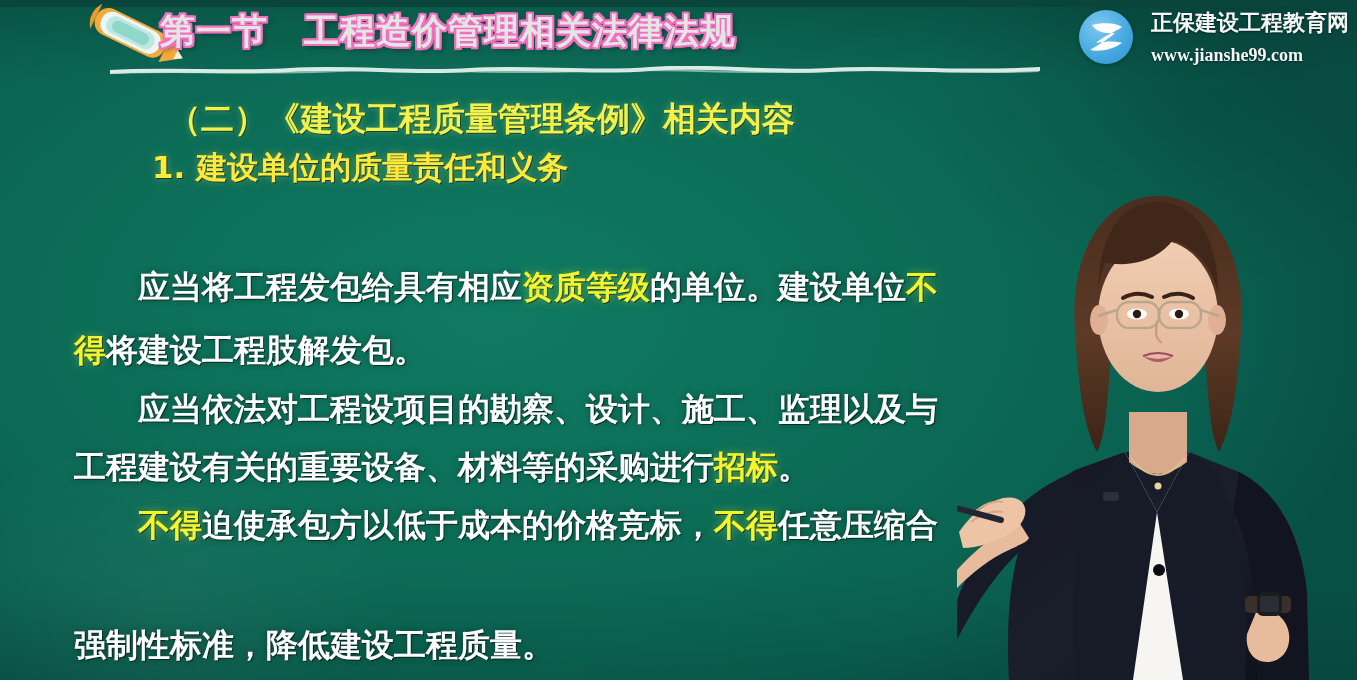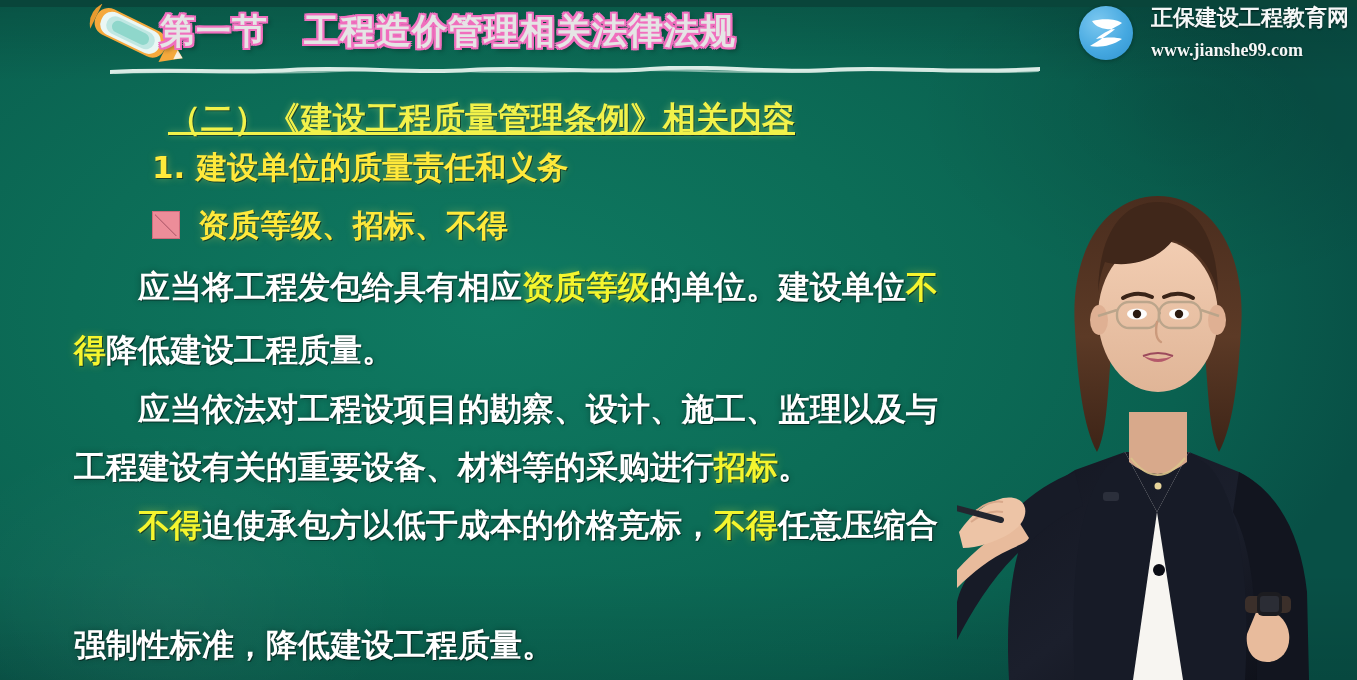--- a/index.html
+++ b/index.html
@@ -45,21 +45,21 @@
       2px 0 0 #f06fbe, -2px 0 0 #f06fbe, 0 2px 0 #f06fbe, 0 -2px 0 #f06fbe,
       2px 2px 0 #f06fbe, -2px 2px 0 #f06fbe, 2px -2px 0 #f06fbe, -2px -2px 0 #f06fbe,
       3px 3px 5px rgba(0,0,0,.45);
     white-space:pre;
   }
   .chalkline{
     position:absolute;left:110px;top:61px;width:930px;height:9px;
   }
 
   
-  .logo{position:absolute;right:8px;top:2px;height:62px;display:flex;align-items:center;gap:18px;}
+  .logo{position:absolute;right:8px;top:2px;height:62px;display:flex;align-items:flex-end;gap:18px;}
   .logo-mark{
     width:54px;height:54px;border-radius:50%;
     background:radial-gradient(circle at 36% 30%, #7cc8f0 0%, #45a8e0 58%, #2f92cf 100%);
     position:relative;flex:0 0 auto;
     box-shadow:0 1px 4px rgba(0,0,0,.3);
   }
   .logo-mark svg{position:absolute;left:0;top:0;}
   .logo-txt{display:flex;flex-direction:column;line-height:1;opacity:.96;}
   .logo-cn{
     font-size:22px;font-weight:bold;color:#ffffff;letter-spacing:0px;white-space:nowrap;
@@ -149,30 +149,27 @@
       </svg>
     </span>
     <span class="logo-txt">
       <span class="logo-cn">正保建设工程教育网</span>
       <span class="logo-url">www.jianshe99.com</span>
     </span>
   </div>
 
   <div class="slide">
 
-    <div class="line l-head" style="left:168px;top:11px;text-decoration:underline;">（二）《建设工程质量管理条例》相关内容</div>
+    <div class="line l-head" style="left:168px;top:11px;">（二）《建设工程质量管理条例》相关内容</div>
 
     <div class="line l-sub" style="left:152px;top:61px;text-align:right;">1. 建设单位的质量责任和义务</div>
 
-    <div class="line l-bullet" style="left:152px;top:119px;">
-      <span class="sq"></span><span>资质等级、招标、不得</span>
-    </div>
 
     <div class="line l-body" style="left:74px;top:180px;"><span>　　应当将工程发包给具有相应</span><span class="hl">资质等级</span><span>的单位。建设单位</span><span class="hl">不</span></div>
-    <div class="line l-body" style="left:74px;top:243px;"><span class="hl">得</span><span>降低建设工程质量。</span></div>
+    <div class="line l-body" style="left:74px;top:243px;"><span class="hl">得</span><span>将建设工程肢解发包。</span></div>
 
     <div class="line l-body" style="left:74px;top:302px;"><span>　　应当依法对工程设项目的勘察、设计、施工、监理以及与</span></div>
     <div class="line l-body" style="left:74px;top:360px;"><span>工程建设有关的重要设备、材料等的采购进行</span><span class="hl">招标</span><span>。</span></div>
 
     <div class="line l-body" style="left:74px;top:418px;"><span>　　</span><span class="hl">不得</span><span>迫使承包方以低于成本的价格竞标，</span><span class="hl">不得</span><span>任意压缩合</span></div>
     <div class="line l-body" style="left:74px;top:538px;"><span>强制性标准，降低建设工程质量。</span></div>
   </div>
 
   <div class="presenter">
     <svg width="400" height="540" viewBox="0 0 400 540">

